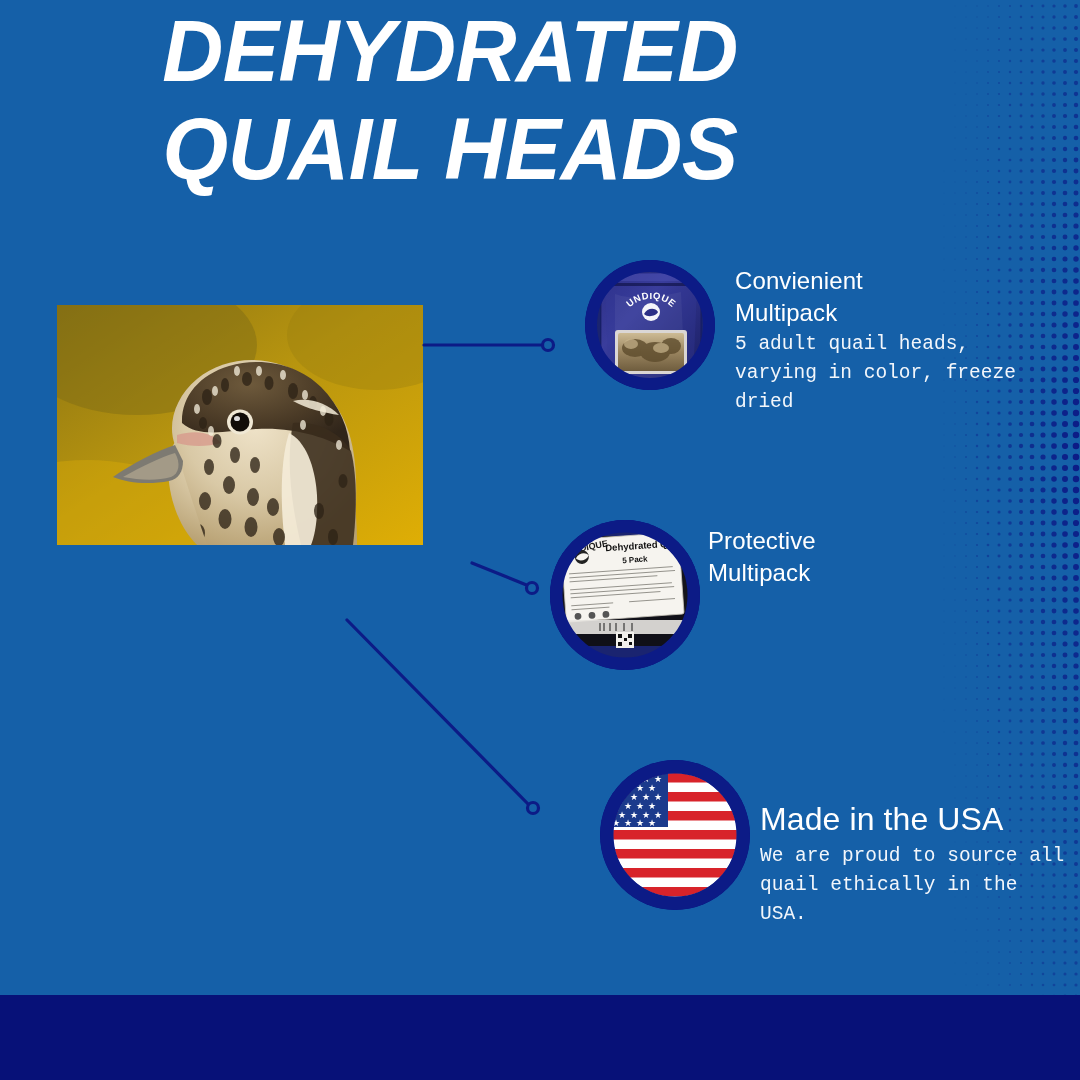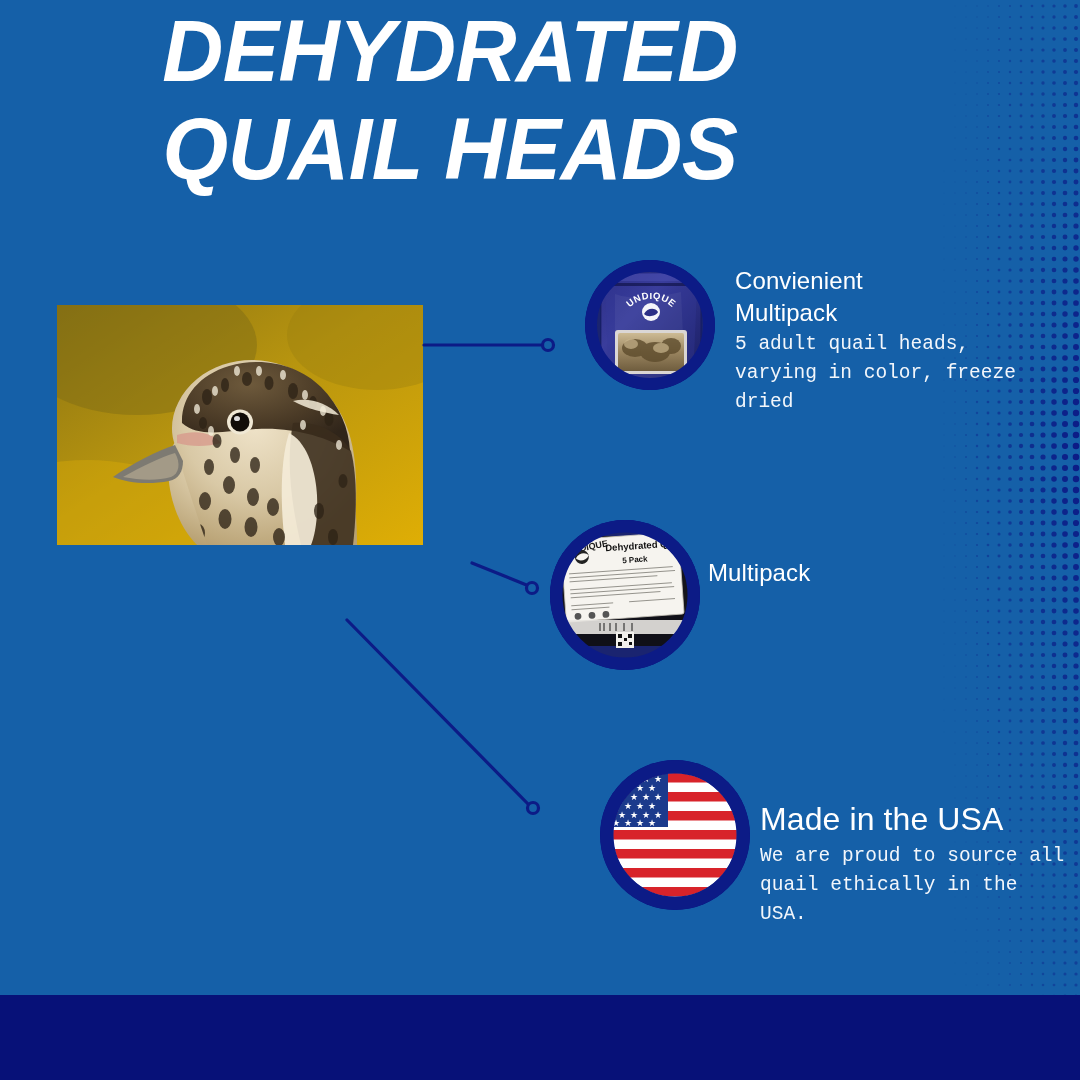--- a/index.html
+++ b/index.html
@@ -1496,21 +1496,21 @@
             <rect x="68" y="122" width="4" height="4"></rect>
               <rect x="74" y="118" width="3" height="3"></rect>
             <rect x="79" y="122" width="3" height="3"></rect>
           </g>
         </g>
         <circle cx="75" cy="75" r="69" fill="none" stroke="#0C1B86" stroke-width="13"></circle>
       </svg>
     </div>
     <div class="f-text">
       <div class="f-title">
-        <br>
+        <span>Protective</span><br>
         <span>Multipack</span>
       </div>
     </div>
   </div>
 
   <div class="feature" id="feature-usa">
     <div class="f-circle">
       <svg width="150" height="150" viewBox="0 0 150 150">
         <defs>
           <clipPath id="cc3">

